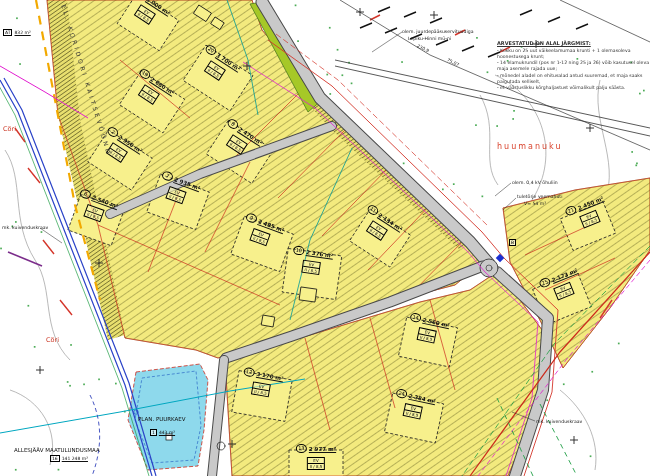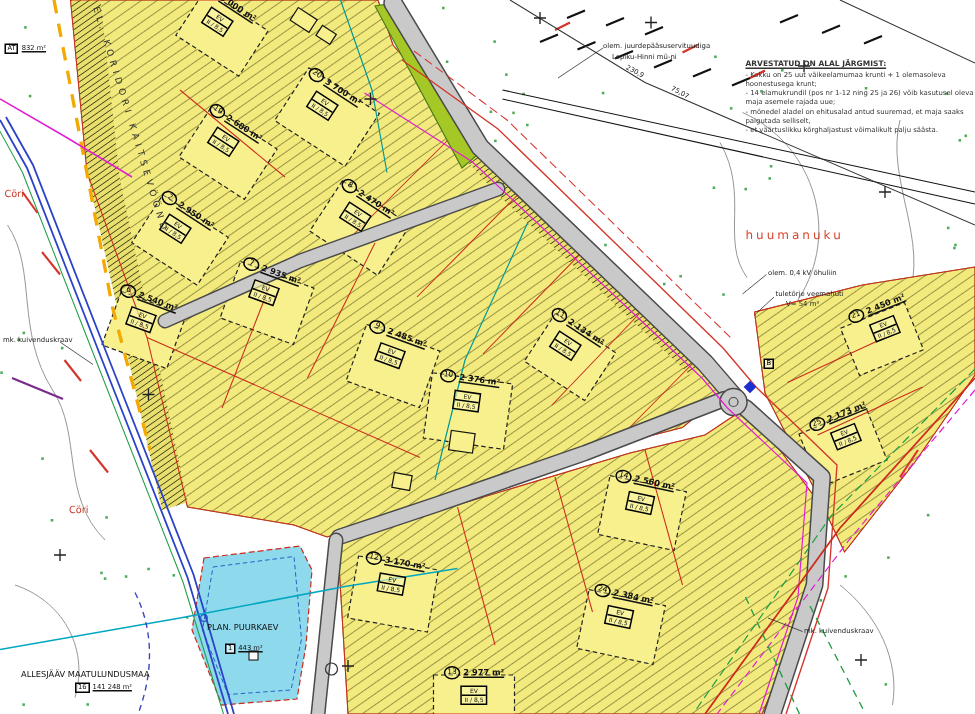--- a/index.html
+++ b/index.html
@@ -517,21 +517,21 @@
       <div class="p-t2">II / 8,5</div>
     </div>
   </div>
 
   <span class="lbl" style="left: 66px; top: 4px; font-size: 6px; color: rgb(51, 51, 51); letter-spacing: 3px; transform: rotate(73deg);">EL. KORIDORI KAITSEVÖÖND</span>
 
   <span class="lbl" style="left: 3px; top: 126px; font-size: 6.5px; color: rgb(204, 58, 40);">Cöri</span>
 
   <span class="lbl" style="left: 46px; top: 337px; font-size: 6.5px; color: rgb(204, 58, 40);">Cöri</span>
 
-  <span class="lbl" style="left: 497px; top: 153px; font-size: 8px; color: rgb(217, 68, 46); letter-spacing: 2px;">huumanuku</span>
+  <span class="lbl" style="left: 497px; top: 143px; font-size: 8px; color: rgb(217, 68, 46); letter-spacing: 2px;">huumanuku</span>
 
   <span class="lbl" style="left: 512px; top: 180px; font-size: 4.6px; color: rgb(34, 34, 34);">olem. 0,4 kV õhuliin</span>
 
   <span class="lbl" style="left: 517px; top: 194px; font-size: 4.6px; color: rgb(34, 34, 34);">tuletõrje veemahuti</span>
 
   <span class="lbl" style="left: 524px; top: 201px; font-size: 4.6px; color: rgb(34, 34, 34);">V= 54 m³</span>
 
   <span class="lbl" style="left: 402px; top: 29px; font-size: 4.6px; color: rgb(34, 34, 34);">olem. juurdepääsuservituudiga</span>
 
   <span class="lbl" style="left: 408px; top: 36px; font-size: 4.6px; color: rgb(34, 34, 34);">Lepiku-Hinni mü-ni</span>

